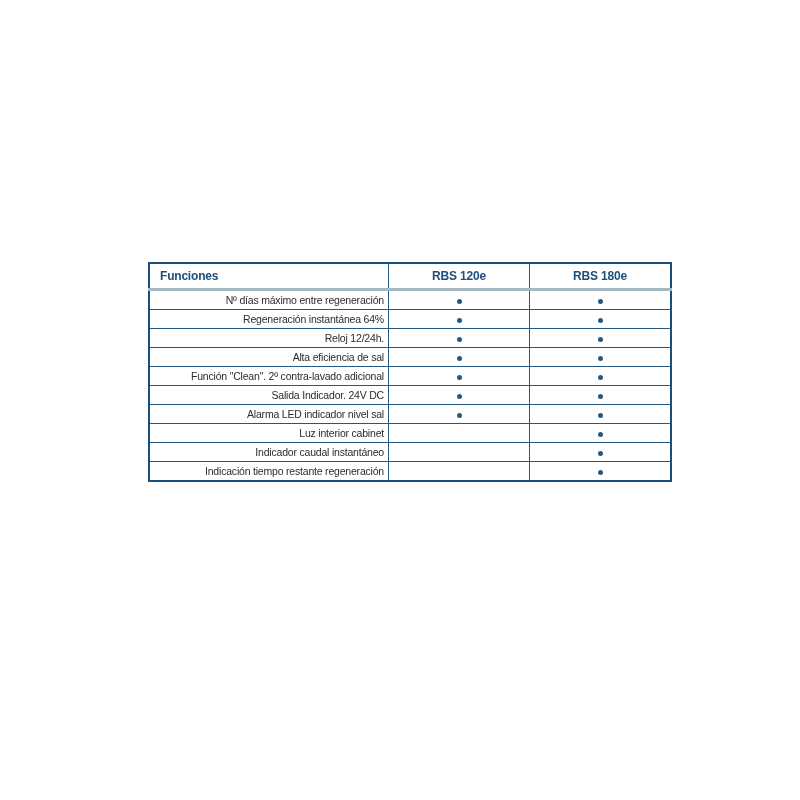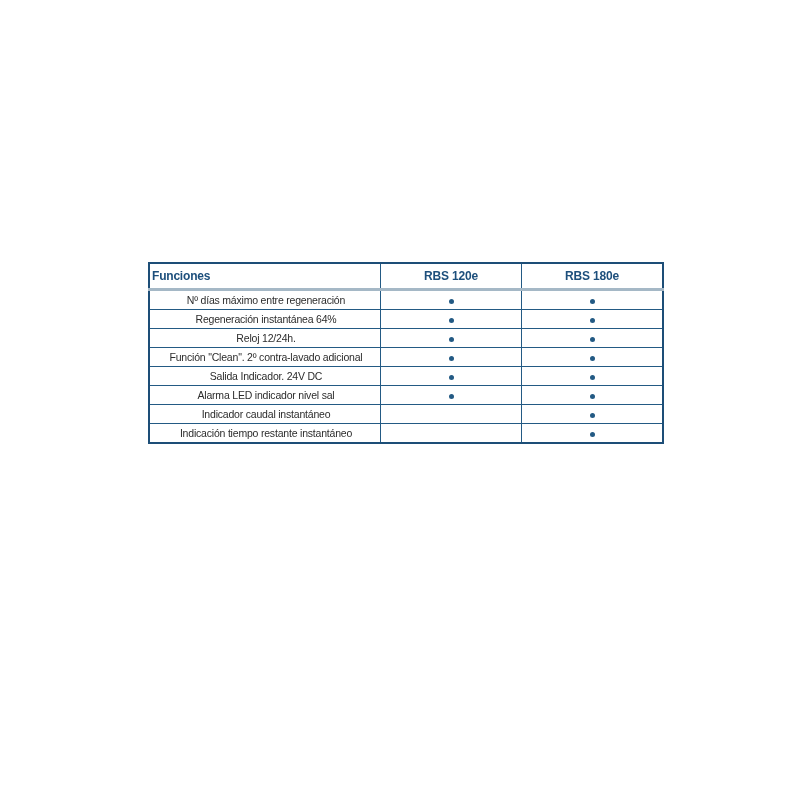--- a/index.html
+++ b/index.html
@@ -35,33 +35,33 @@
     font-size: 12px;
     font-weight: bold;
     color: var(--header-text, #1d4f7c);
     letter-spacing: -0.2px;
     border-bottom: 3px solid var(--header-separator, #a5b8c6);
     text-align: center;
     vertical-align: middle;
   }
   .spec-table th.col-label {
     text-align: left;
-    padding-left: 2px;
+    padding-left: 10px;
   }
   .col-label  { width: 227px; }
   .col-model  { width: 138px; margin-top: 16px; }
   .spec-table td {
     height: 16px;
     font-size: 10.5px;
     letter-spacing: -0.2px;
     color: var(--body-text, #2c2c2c);
     vertical-align: middle;
   }
   td.cell-label {
-    text-align: center;
+    text-align: right;
     padding: 1px 4px 1px 6px;
   }
   td.cell-bullet {
     text-align: center;
   }
   .dot {
     display: inline-block;
     width: 5px;
     height: 5px;
     border-radius: 50%;
@@ -91,39 +91,49 @@
           <td class="cell-label">Regeneración instantánea 64%</td>
           <td class="cell-bullet"><span class="dot"></span></td>
           <td class="cell-bullet"><span class="dot"></span></td>
         </tr>
         <tr>
           <td class="cell-label">Reloj 12/24h.</td>
           <td class="cell-bullet"><span class="dot"></span></td>
           <td class="cell-bullet"><span class="dot"></span></td>
         </tr>
         <tr>
+          <td class="cell-label">Alta eficiencia de sal</td>
+          <td class="cell-bullet"><span class="dot"></span></td>
+          <td class="cell-bullet"><span class="dot"></span></td>
+        </tr>
+        <tr>
           <td class="cell-label">Función "Clean". 2º contra-lavado adicional</td>
           <td class="cell-bullet"><span class="dot"></span></td>
           <td class="cell-bullet"><span class="dot"></span></td>
         </tr>
         <tr>
           <td class="cell-label">Salida Indicador. 24V DC</td>
           <td class="cell-bullet"><span class="dot"></span></td>
           <td class="cell-bullet"><span class="dot"></span></td>
         </tr>
         <tr>
           <td class="cell-label">Alarma LED indicador nivel sal</td>
           <td class="cell-bullet"><span class="dot"></span></td>
           <td class="cell-bullet"><span class="dot"></span></td>
         </tr>
         <tr>
+          <td class="cell-label">Luz interior cabinet</td>
+          <td class="cell-bullet"></td>
+          <td class="cell-bullet"><span class="dot"></span></td>
+        </tr>
+        <tr>
           <td class="cell-label">Indicador caudal instantáneo</td>
           <td class="cell-bullet"></td>
           <td class="cell-bullet"><span class="dot"></span></td>
         </tr>
         <tr>
-          <td class="cell-label">Indicación tiempo restante instantáneo</td>
+          <td class="cell-label">Indicación tiempo restante regeneración</td>
           <td class="cell-bullet"></td>
           <td class="cell-bullet"><span class="dot"></span></td>
         </tr>
       </tbody>
   </table>
 </div>
 
 </body></html>

